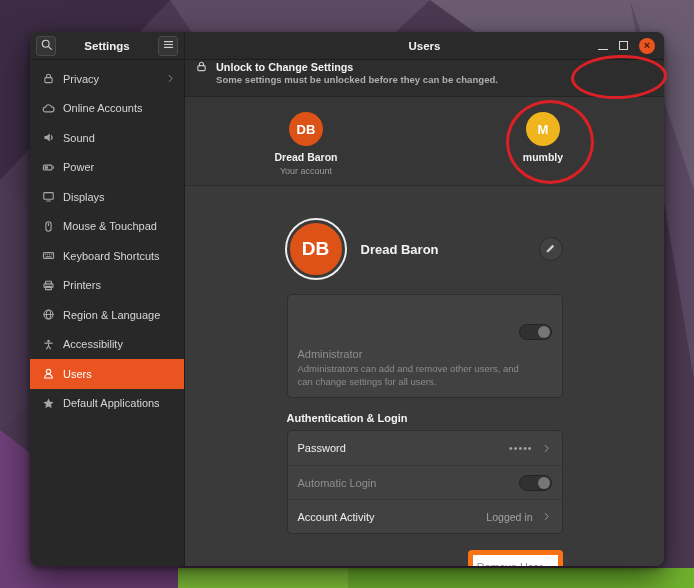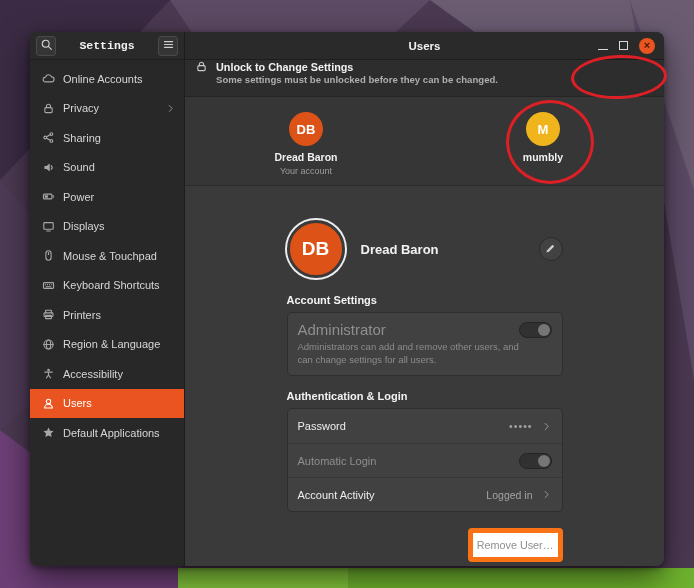--- a/index.html
+++ b/index.html
@@ -14,21 +14,21 @@
     border-radius: 8px; overflow: hidden; display: flex; flex-direction: column;
     background: #3a3a3a; color: #e6e6e6; font-size: 11px;
     box-shadow: 0 12px 32px rgba(0,0,0,.55), 0 2px 6px rgba(0,0,0,.4);
   }
 
   
   .titlebar { display: flex; height: 28px; flex: 0 0 28px; }
   .tb-left {
     width: 155px; flex: 0 0 155px; background: #2a2a2a;
     border-right: 1px solid #1d1d1d; border-bottom: 1px solid #1d1d1d;
-    display: flex; align-items: center; gap: 14px; padding: 0 6px; font-family: Liberation Mono, monospace;
+    display: flex; align-items: center; gap: 14px; padding: 0 6px;
   }
   .tb-right {
     flex: 1; background: #2a2a2a; border-bottom: 1px solid #1d1d1d;
     display: flex; align-items: center; justify-content: center; position: relative;
   }
   .tb-title { font-weight: bold; font-size: 11.5px; color: #f1f1f1; }
   .tb-left .tb-title { flex: 1; text-align: center; }
   .sq-btn {
     width: 20px; height: 20px; flex: 0 0 20px; border-radius: 3px;
     background: #353535; border: 1px solid #4a4a4a; color: #cfcfcf;
@@ -99,21 +99,21 @@
   .edit-btn {
     width: 24px; height: 24px; border-radius: 50%; background: #424242; border: 1px solid #2b2b2b;
     color: #cfcfcf; display: flex; align-items: center; justify-content: center; cursor: pointer;
   }
 
   .section-h { font-weight: bold; font-size: 11px; color: #f2f2f2; margin-bottom: 6px; }
 
   .frame { background: #414141; border: 1px solid #2e2e2e; border-radius: 5px; }
   .admin-box { padding: 8px 10px 9px 10px; margin-bottom: 14px; }
   .admin-row { display: flex; align-items: center; }
-  .admin-label { flex: 1; font-size: 15px; color: #8f8f8f; }
+  .admin-label { flex: 1; font-size: 11px; color: #8f8f8f; margin-top: 45px; }
   .admin-desc { font-size: 9.5px; line-height: 1.32; color: #8c8c8c; margin-top: 3px; max-width: 232px; }
 
   .toggle { width: 33px; height: 16px; border-radius: 8px; background: #313131; border: 1px solid #242424; position: relative; flex: 0 0 33px; cursor: pointer; }
   .toggle .knob { position: absolute; right: 1px; top: 1px; width: 12px; height: 12px; border-radius: 50%; background: #767676; }
 
   .rowi { display: flex; align-items: center; height: 34px; padding: 0 10px; cursor: pointer; }
   .rowi + .rowi { border-top: 1px solid #363636; }
   .rowi .lbl { flex: 1; font-size: 11px; color: #ededed; }
   .rowi.dim .lbl { color: #8f8f8f; }
   .rowi .val { font-size: 10.5px; color: #a3a3a3; margin-right: 8px; }
@@ -173,49 +173,38 @@
           <div class="wb-close">×</div>
         </div>
       </div>
     </div>
 
     <div class="wbody">
       <aside class="sidebar">
           <div class="side-item">
             <span class="icn">
               <svg viewBox="0 0 16 16" width="13" height="13" fill="none" stroke="currentColor" stroke-width="1.4" stroke-linecap="round" stroke-linejoin="round">
-                <path d="M4.2 12.2a2.9 2.9 0 0 1 .3-5.8A3.7 3.7 0 0 1 11.7 6a3.1 3.1 0 0 1 .1 6.2z"></path>
-              </svg>
-            </span>
-            <span class="lbl">Online Accounts</span>
-          </div>
-          <div class="side-item">
-            <span class="icn">
-              <svg viewBox="0 0 16 16" width="13" height="13" fill="none" stroke="currentColor" stroke-width="1.4" stroke-linecap="round" stroke-linejoin="round">
                 <rect x="3.5" y="7" width="9" height="6" rx="1.2"></rect>
                 <path d="M5.5 7V5.2a2.5 2.5 0 0 1 5 0V7"></path>
               </svg>
             </span>
             <span class="lbl">Privacy</span>
             <span class="chev">
               <svg viewBox="0 0 16 16" width="11" height="11" fill="none" stroke="currentColor" stroke-width="1.4" stroke-linecap="round" stroke-linejoin="round">
                 <path d="M6 3.5L10.5 8 6 12.5"></path>
               </svg>
             </span>
           </div>
           <div class="side-item">
             <span class="icn">
               <svg viewBox="0 0 16 16" width="13" height="13" fill="none" stroke="currentColor" stroke-width="1.4" stroke-linecap="round" stroke-linejoin="round">
-                <circle cx="4" cy="8" r="1.7"></circle>
-                <circle cx="11.5" cy="3.8" r="1.7"></circle>
-                <circle cx="11.5" cy="12.2" r="1.7"></circle>
-                <path d="M5.6 7.2l4.3-2.6M5.6 8.8l4.3 2.6"></path>
-              </svg>
-            </span>
-            <span class="lbl">Sharing</span>
+                <path d="M4.2 12.2a2.9 2.9 0 0 1 .3-5.8A3.7 3.7 0 0 1 11.7 6a3.1 3.1 0 0 1 .1 6.2z"></path>
+              </svg>
+            </span>
+            <span class="lbl">Online Accounts</span>
           </div>
           <div class="side-item">
             <span class="icn">
               <svg viewBox="0 0 16 16" width="13" height="13" fill="none" stroke="currentColor" stroke-width="1.4" stroke-linecap="round" stroke-linejoin="round">
                 <path d="M3 6.2v3.6h2.6L9.5 13V3L5.6 6.2z" fill="currentColor" stroke="none"></path>
                 <path d="M11.3 5.6a3.4 3.4 0 0 1 0 4.8"></path>
               </svg>
             </span>
             <span class="lbl">Sound</span>
           </div>
@@ -337,21 +326,20 @@
             <div class="profile">
               <div class="big-avatar" style="background: rgb(221, 82, 22);">DB</div>
               <div class="profile-name">Dread Baron</div>
               <div class="edit-btn">
                 <span class="js-icon"><svg viewBox="0 0 16 16" width="13" height="13" fill="none" stroke="currentColor" stroke-width="1.4" stroke-linecap="round" stroke-linejoin="round">
                       <path d="M3 13l.9-3L10.4 3.5l2.1 2.1L6 12.1z" fill="currentColor" stroke="none"></path>
                     </svg></span>
               </div>
             </div>
 
-            <div class="section-h">Account Settings</div>
             <div class="frame admin-box">
               <div class="admin-row">
                 <div class="admin-label">Administrator</div>
                 <div class="toggle">
                     <div class="knob"></div>
                   </div>
               </div>
               <div class="admin-desc">Administrators can add and remove other users, and can change settings for all users.</div>
             </div>
 

